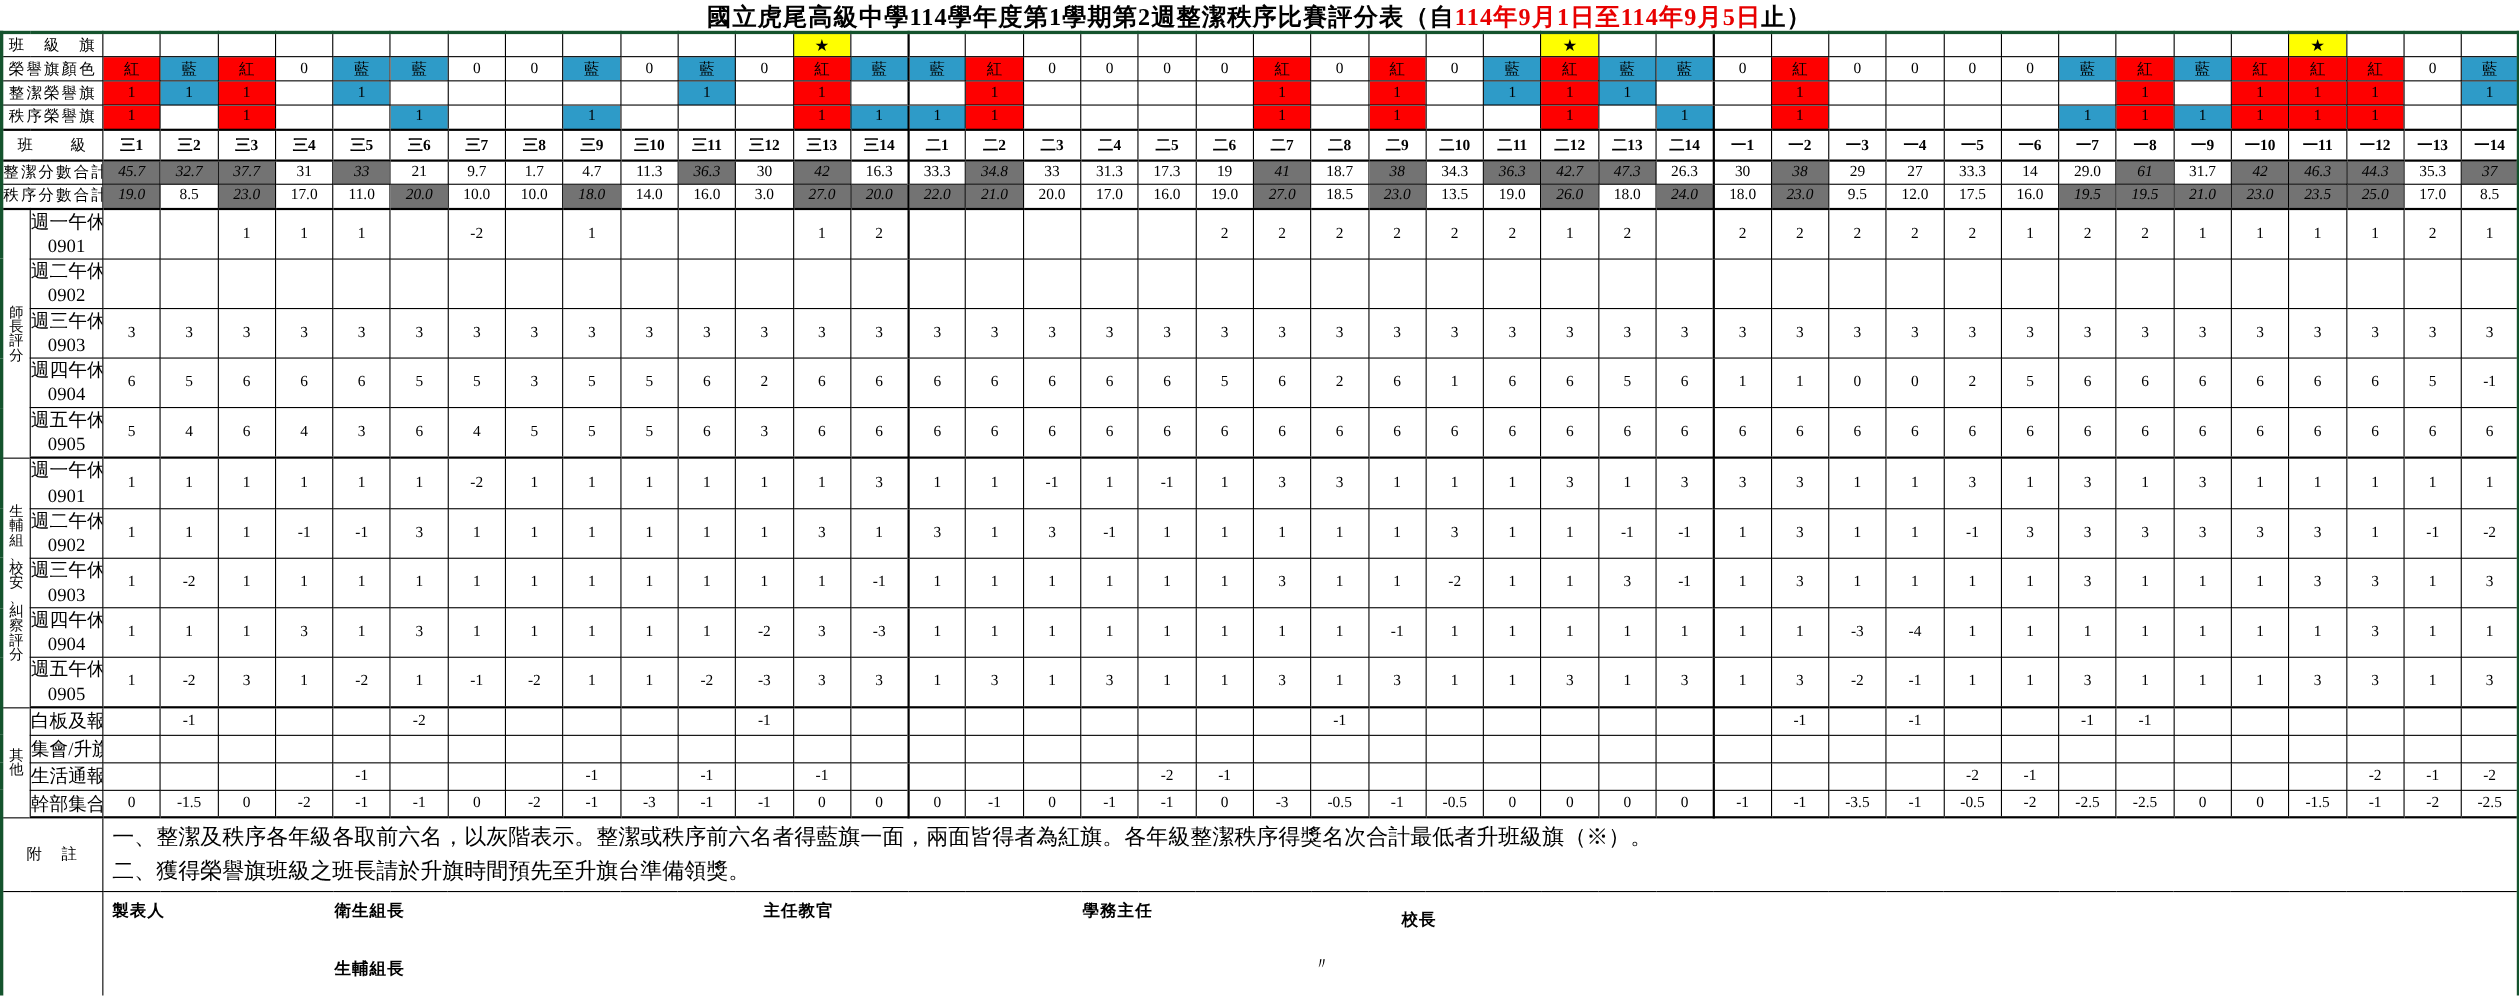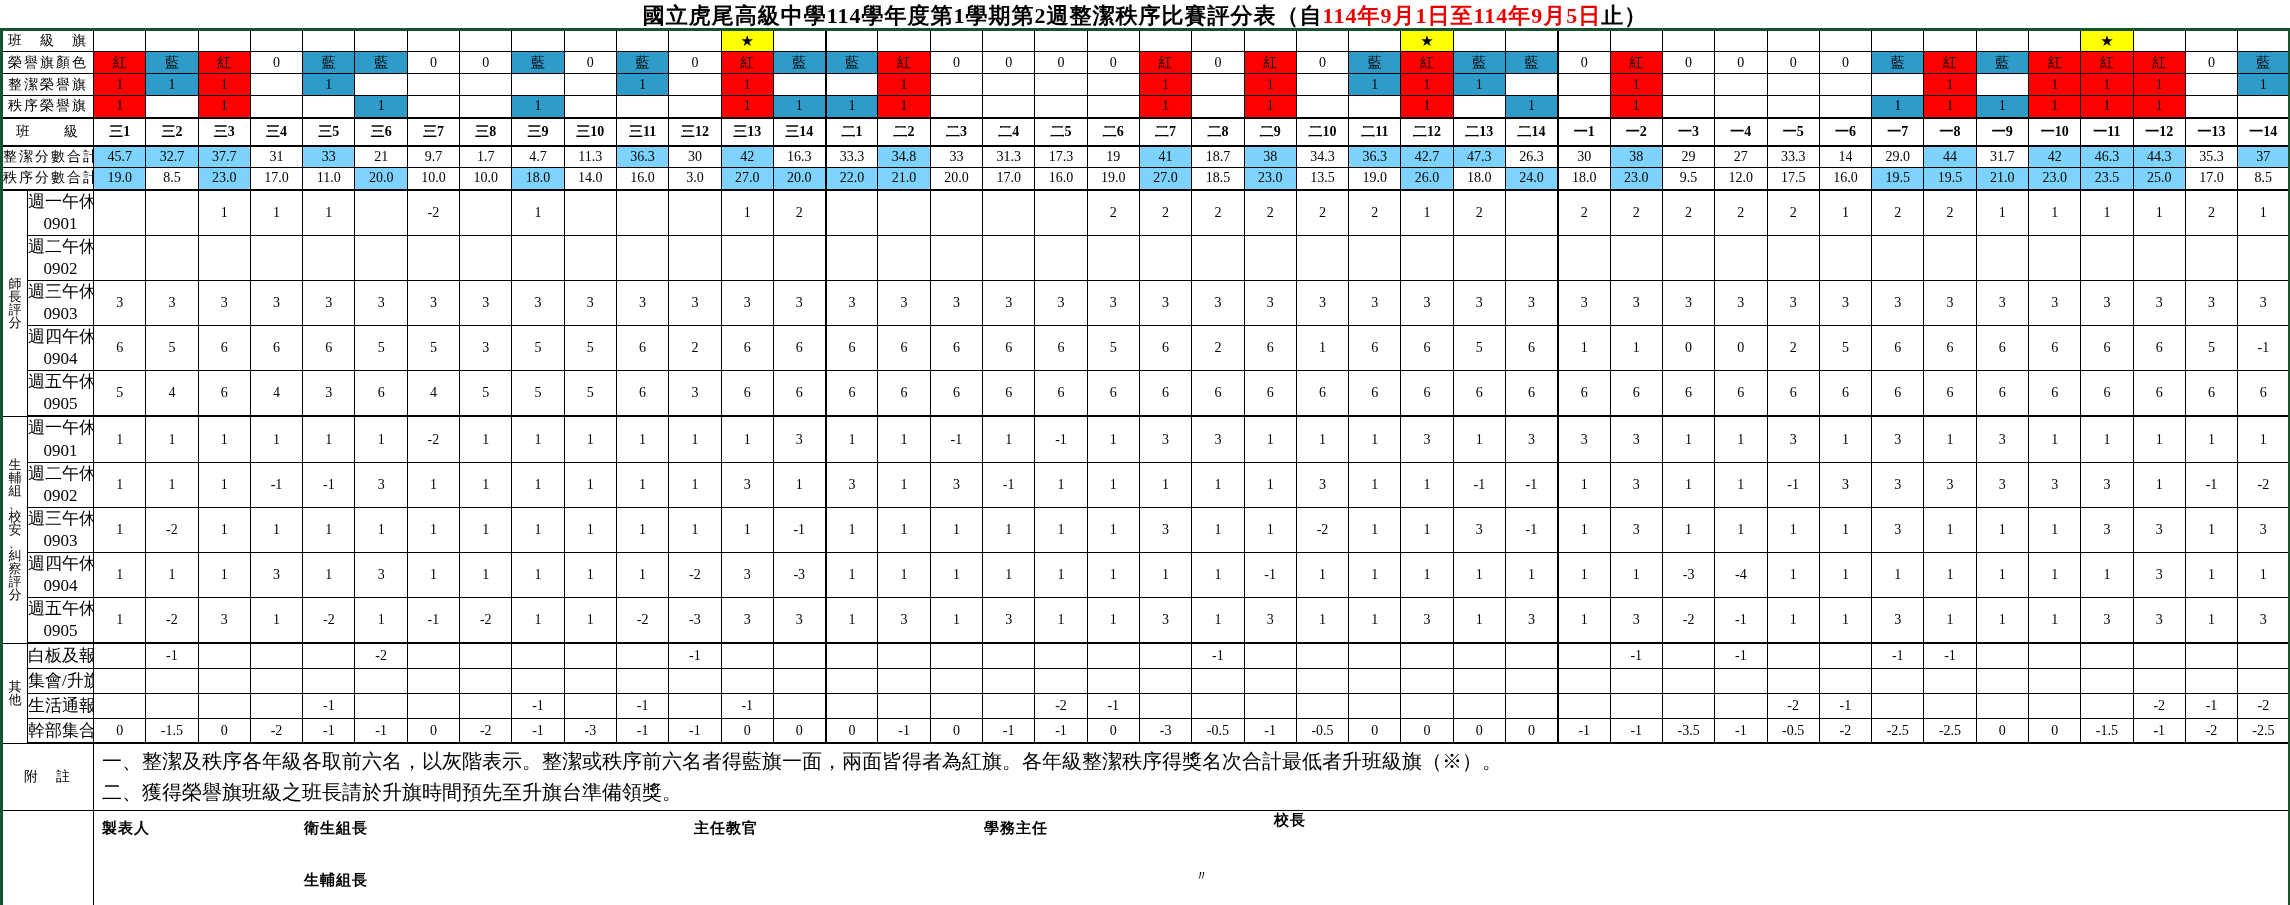--- a/index.html
+++ b/index.html
@@ -12,21 +12,21 @@
   td{border:1px solid #000;text-align:center;vertical-align:middle;padding:0;font-size:14px;color:#000;overflow:hidden;white-space:nowrap;}
   tr.h22{height:22px}tr.h28{height:28px}tr.h42{height:42px}tr.h25{height:25px}tr.hno{height:52px}tr.hsg{height:139px}
   td.lb{font-size:14px;letter-spacing:2px;}
   td.grp{width:26px;font-size:13px;padding:0;}
   td.sub{font-size:17px;line-height:1.3;}
   td.vb{border-right:2.5px solid #000;}
   tr.bb td{border-bottom:2.5px solid #000;}
   td.red{background:#fe0000;}
   td.blue{background:#2e9bc8;}
   td.star{background:#ffff00;font-size:15px;}
-  td.shade{background:#7dd3fc;}
+  td.shade{background:#737373;font-style:italic;}
   td.cls{font-size:14px;font-weight:bold;}
   .vtxt{display:flex;flex-direction:column;justify-content:space-evenly;align-items:center;height:100%;width:100%;}
   .vtxt span{display:block;line-height:1;}
   td.notes{text-align:left;font-size:20px;padding:2px 0 2px 8px;line-height:1.55;}
   td.sig{position:relative;text-align:left;}
   .sig-item{position:absolute;font-size:15px;font-weight:bold;letter-spacing:1px;}
 </style>
 </head>
 <body>
 
@@ -335,21 +335,21 @@
           <td class="shade">42.7</td>
           <td class="shade">47.3</td>
           <td class=" vb">26.3</td>
           <td class="">30</td>
           <td class="shade">38</td>
           <td class="">29</td>
           <td class="">27</td>
           <td class="">33.3</td>
           <td class="">14</td>
           <td class="">29.0</td>
-          <td class="shade">44</td>
+          <td class="shade">61</td>
           <td class="">31.7</td>
           <td class="shade">42</td>
           <td class="shade">46.3</td>
           <td class="shade">44.3</td>
           <td class="">35.3</td>
           <td class="shade">37</td>
         </tr>
         <tr class="h22 bb">
           <td colspan="2" class="lb">秩序分數合計</td>
           <td class="shade">19.0</td>
@@ -1061,20 +1061,20 @@
             <div>二、獲得榮譽旗班級之班長請於升旗時間預先至升旗台準備領獎。</div>
           </td>
         </tr>
         <tr class="hsg">
           <td colspan="2"></td>
           <td colspan="42" class="sig">
             <span class="sig-item" style="left:8px;top:8px">製表人</span>
             <span class="sig-item" style="left:210px;top:8px">衛生組長</span>
             <span class="sig-item" style="left:600px;top:8px">主任教官</span>
             <span class="sig-item" style="left:890px;top:8px">學務主任</span>
-            <span class="sig-item" style="left:1180px;top:0">校長</span>
+            <span class="sig-item" style="left:1180px;top:16px">校長</span>
             <span class="sig-item" style="left:210px;top:60px">生輔組長</span>
             <span class="sig-item" style="left:1100px;top:56px;font-weight:normal">〃</span>
           </td>
         </tr>
       </tbody>
   </table>
 </div>
 
 </body></html>

